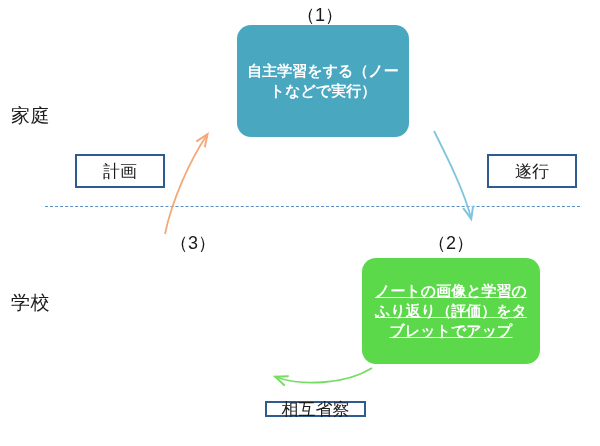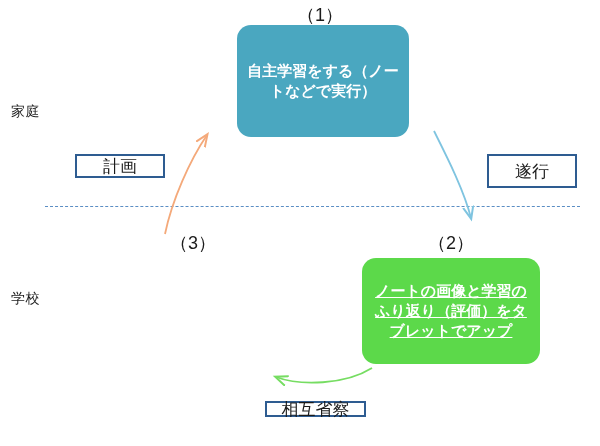--- a/index.html
+++ b/index.html
@@ -12,21 +12,21 @@
   }
   #canvas {
     position: relative;
     width: 600px;
     height: 446px;
     background: #ffffff;
     overflow: hidden;
   }
   .zone-label {
     position: absolute;
-    font-size: 14px;
+    font-size: 19px;
     color: #1b1b1b;
     letter-spacing: 0.5px;
     white-space: nowrap;
   }
   #zone-home-label  { left: 11px; top: 103px; }
   #zone-school-label{ left: 11px; top: 290px; }
 
   .divider {
     position: absolute;
     left: 45px;
@@ -84,21 +84,21 @@
     background: #ffffff;
     color: #1b1b1b;
     font-size: 17px;
     line-height: 1;
     display: flex;
     align-items: center;
     justify-content: center;
     white-space: nowrap;
     box-sizing: border-box;
   }
-  #edge-label-plan     { left: 75px;  top: 154px; width: 90px;  height: 24px; }
+  #edge-label-plan     { left: 75px;  top: 154px; width: 90px;  height: 34px; }
   #edge-label-execute  { left: 487px; top: 154px; width: 90px;  height: 34px; }
   #edge-label-mutual   { left: 265px; top: 401px; width: 101px; height: 16px; }
 
   #arrow-layer {
     position: absolute;
     left: 0; top: 0;
     width: 600px; height: 446px;
     pointer-events: none;
   }
 </style>

